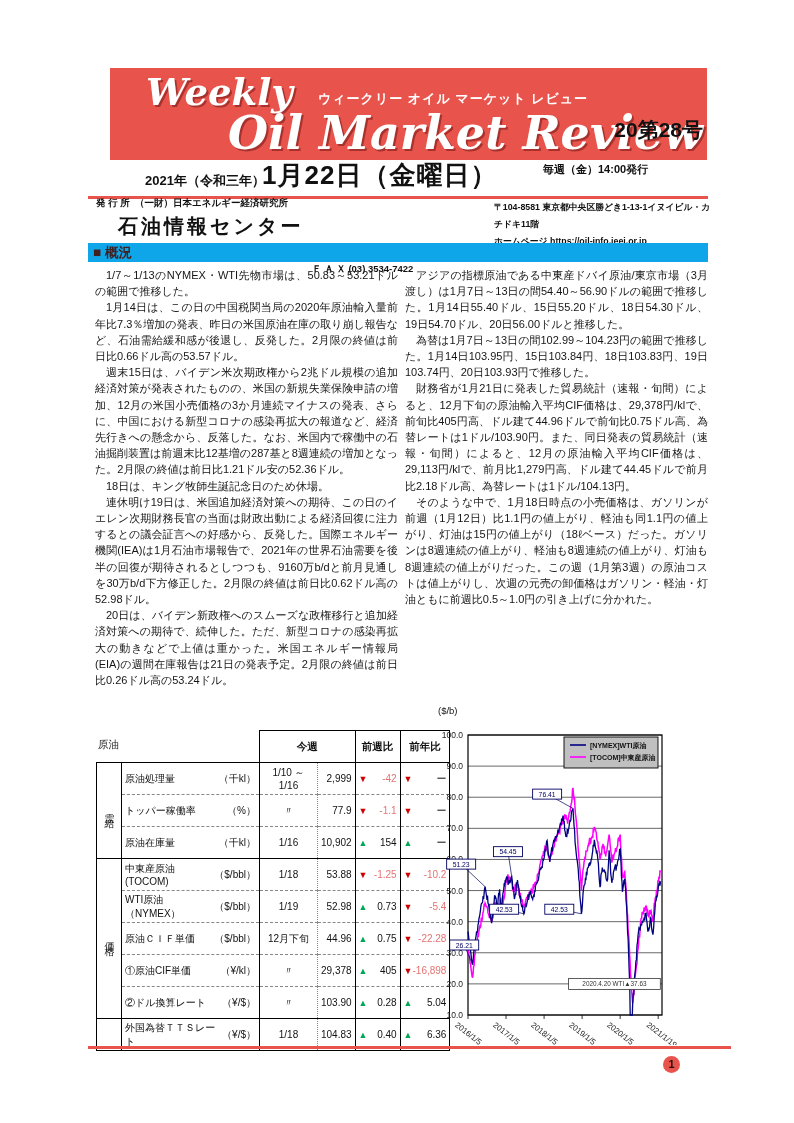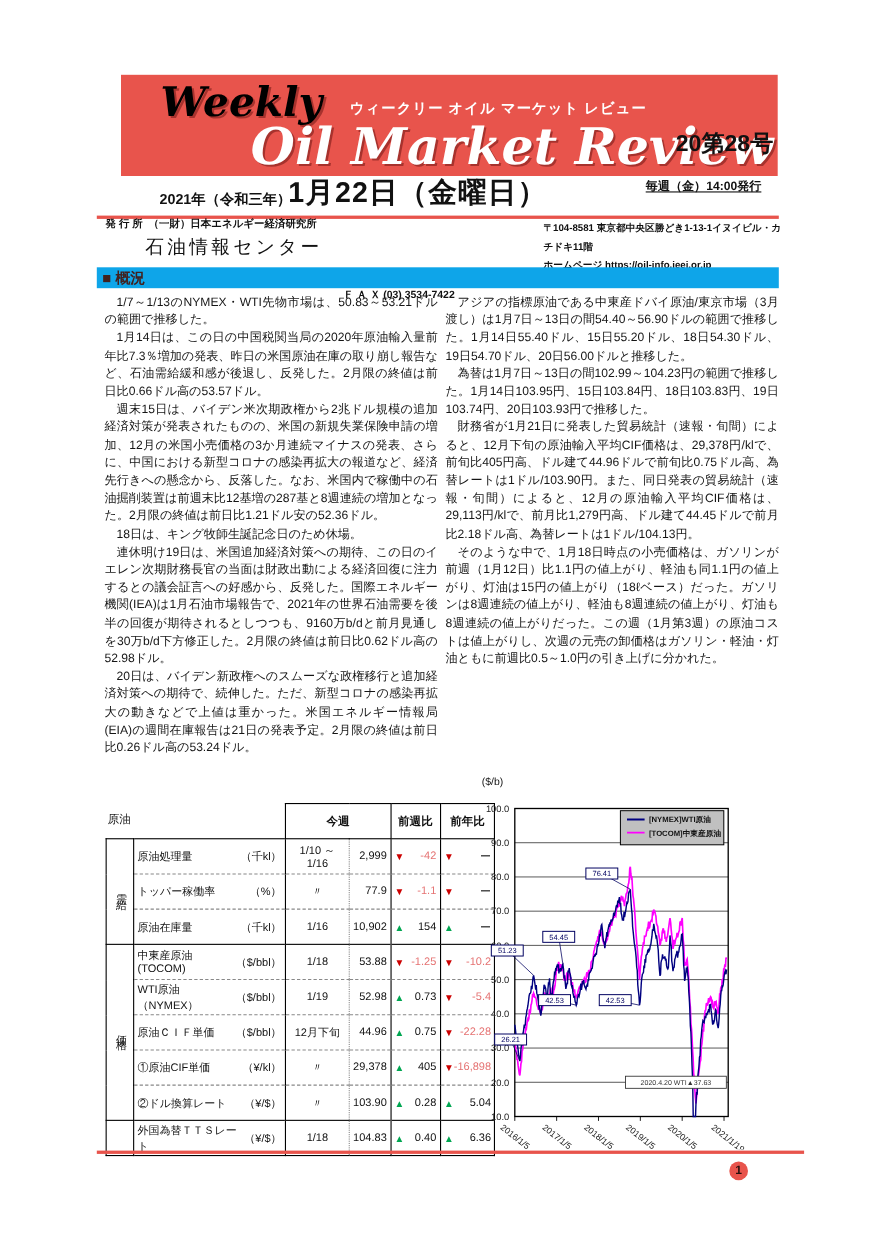--- a/index.html
+++ b/index.html
@@ -1,37 +1,37 @@
 <!DOCTYPE html>
 <html><head>
 <meta charset="utf-8">
 <style>
   html,body{margin:0;padding:0;background:#fff;}
   #page{position:relative;width:794px;height:1123px;background:#fff;overflow:hidden;
         font-family:"Liberation Sans",sans-serif;color:#111;}
   
   #banner{position:absolute;left:110px;top:68px;width:597px;height:92px;background:#e8544c;}
   .weekly{position:absolute;left:36px;top:2px;font-family:"DejaVu Serif",serif;
-          font-style:italic;font-weight:bold;font-size:37px;color:#000000;
+          font-style:italic;font-weight:bold;font-size:37px;color:#ffffff;
           text-shadow:2px 2px 0 rgba(70,0,0,.4);}
   .kata{position:absolute;left:208px;top:22px;font-size:13px;font-weight:bold;color:#fff;letter-spacing:1px;}
   .omr{position:absolute;left:118px;top:38px;font-family:"DejaVu Serif",serif;
        font-style:italic;font-weight:bold;font-size:46px;color:#fff;white-space:nowrap;
        text-shadow:2px 2px 0 rgba(70,0,0,.4);text-align:center;}
   .issue{position:absolute;right:4px;top:48px;font-size:21px;font-weight:bold;color:#111;}
   
   .yearlbl{position:absolute;left:145px;top:172px;font-size:13px;font-weight:bold;}
   .datelbl{position:absolute;left:262px;top:158px;font-size:26px;font-weight:bold;letter-spacing:1px;}
-  .publbl{position:absolute;left:587px;top:162px;font-size:11px;font-weight:bold;text-decoration:underline;}
+  .publbl{position:absolute;left:543px;top:162px;font-size:11px;font-weight:bold;}
   .redline{position:absolute;left:88px;top:196px;width:620px;height:2.5px;background:#e8544c;}
   
   #pubrow{position:absolute;left:96px;top:197px;width:616px;display:flex;}
   .pubc1{width:216px;}
   .pubc1 .l1{font-size:9.5px;font-weight:bold;white-space:nowrap;}
-  .pubc1 .l2{font-size:17px;font-weight:normal;letter-spacing:3px;margin:3px 0 0 36px;white-space:nowrap;}
+  .pubc1 .l2{font-size:20px;font-weight:bold;letter-spacing:3px;margin:3px 0 0 22px;white-space:nowrap;}
   .pubc2{width:170px;font-size:9.5px;font-weight:bold;line-height:17px;padding-top:2px;margin-top:44px;}
   .pubc3{flex:1;font-size:8.8px;font-weight:bold;line-height:17px;padding-top:2px;margin-left:12px;}
   
   #secbar{position:absolute;left:88px;top:243px;width:620px;height:19px;background:#0ea5e9;
           font-size:13.5px;font-weight:bold;color:#41211f;line-height:19px;padding-left:5px;box-sizing:border-box;}
   
   #overview{position:absolute;left:95px;top:267px;width:613px;display:flex;gap:7px;}
   .ovcol{width:303px;font-size:11px;line-height:16.2px;text-align:justify;color:#151515;}
   .ovcol p{margin:0;text-indent:11px;}
   

